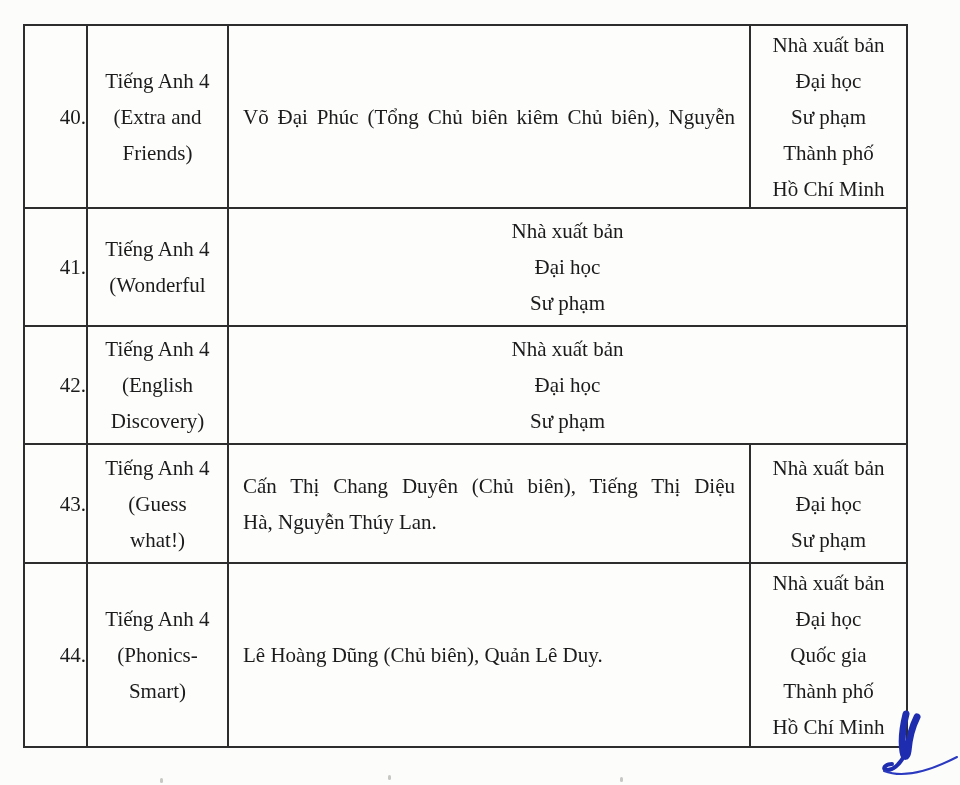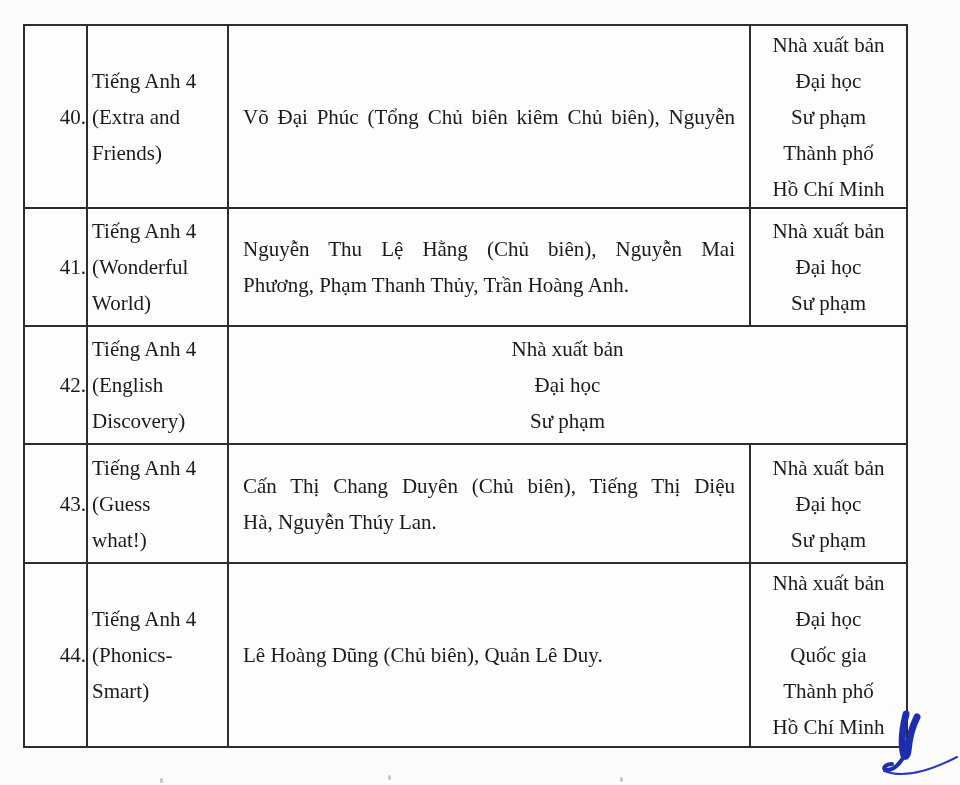--- a/index.html
+++ b/index.html
@@ -24,21 +24,21 @@
   .row:nth-child(3){height:118px;}
   .row:nth-child(4){height:119px;}
   .row:nth-child(5){height:184px;}
   .cell{
     box-sizing:border-box;
     display:flex;flex-direction:column;justify-content:center;
     font-size:21px;line-height:36px;
   }
   .cell + .cell{border-left:2px solid #2d2d2d;}
   .c1{width:61px;text-align:right;}
-  .c2{width:141px;padding:0 4px;}
+  .c2{width:141px;text-align:center;padding:0 4px;}
   .c3{width:522px;padding:0 14px;}
   .c4{flex:1;text-align:center;padding:0 4px;}
   .c3 .jl{text-align:justify;text-align-last:justify;}
   .c3 .ll{text-align:left;text-align-last:left;}
   .speck{
     position:absolute;width:3px;height:5px;background:#9a9a96;
     opacity:.55;border-radius:2px;
   }
   .pen{position:absolute;left:872px;top:710px;}
 </style>
@@ -68,25 +68,20 @@
           <div>Hồ Chí Minh</div>
         </div>
       </div>
       <div class="row">
         <div class="cell c1">
           <span>41.</span>
         </div>
         <div class="cell c2">
           <div>Tiếng Anh 4</div>
           <div>(Wonderful</div>
-          <div>World)</div>
-        </div>
-        <div class="cell c3">
-          <div class="jl">Nguyễn Thu Lệ Hằng (Chủ biên), Nguyễn Mai</div>
-          <div class="ll">Phương, Phạm Thanh Thủy, Trần Hoàng Anh.</div>
         </div>
         <div class="cell c4">
           <div>Nhà xuất bản</div>
           <div>Đại học</div>
           <div>Sư phạm</div>
         </div>
       </div>
       <div class="row">
         <div class="cell c1">
           <span>42.</span>

